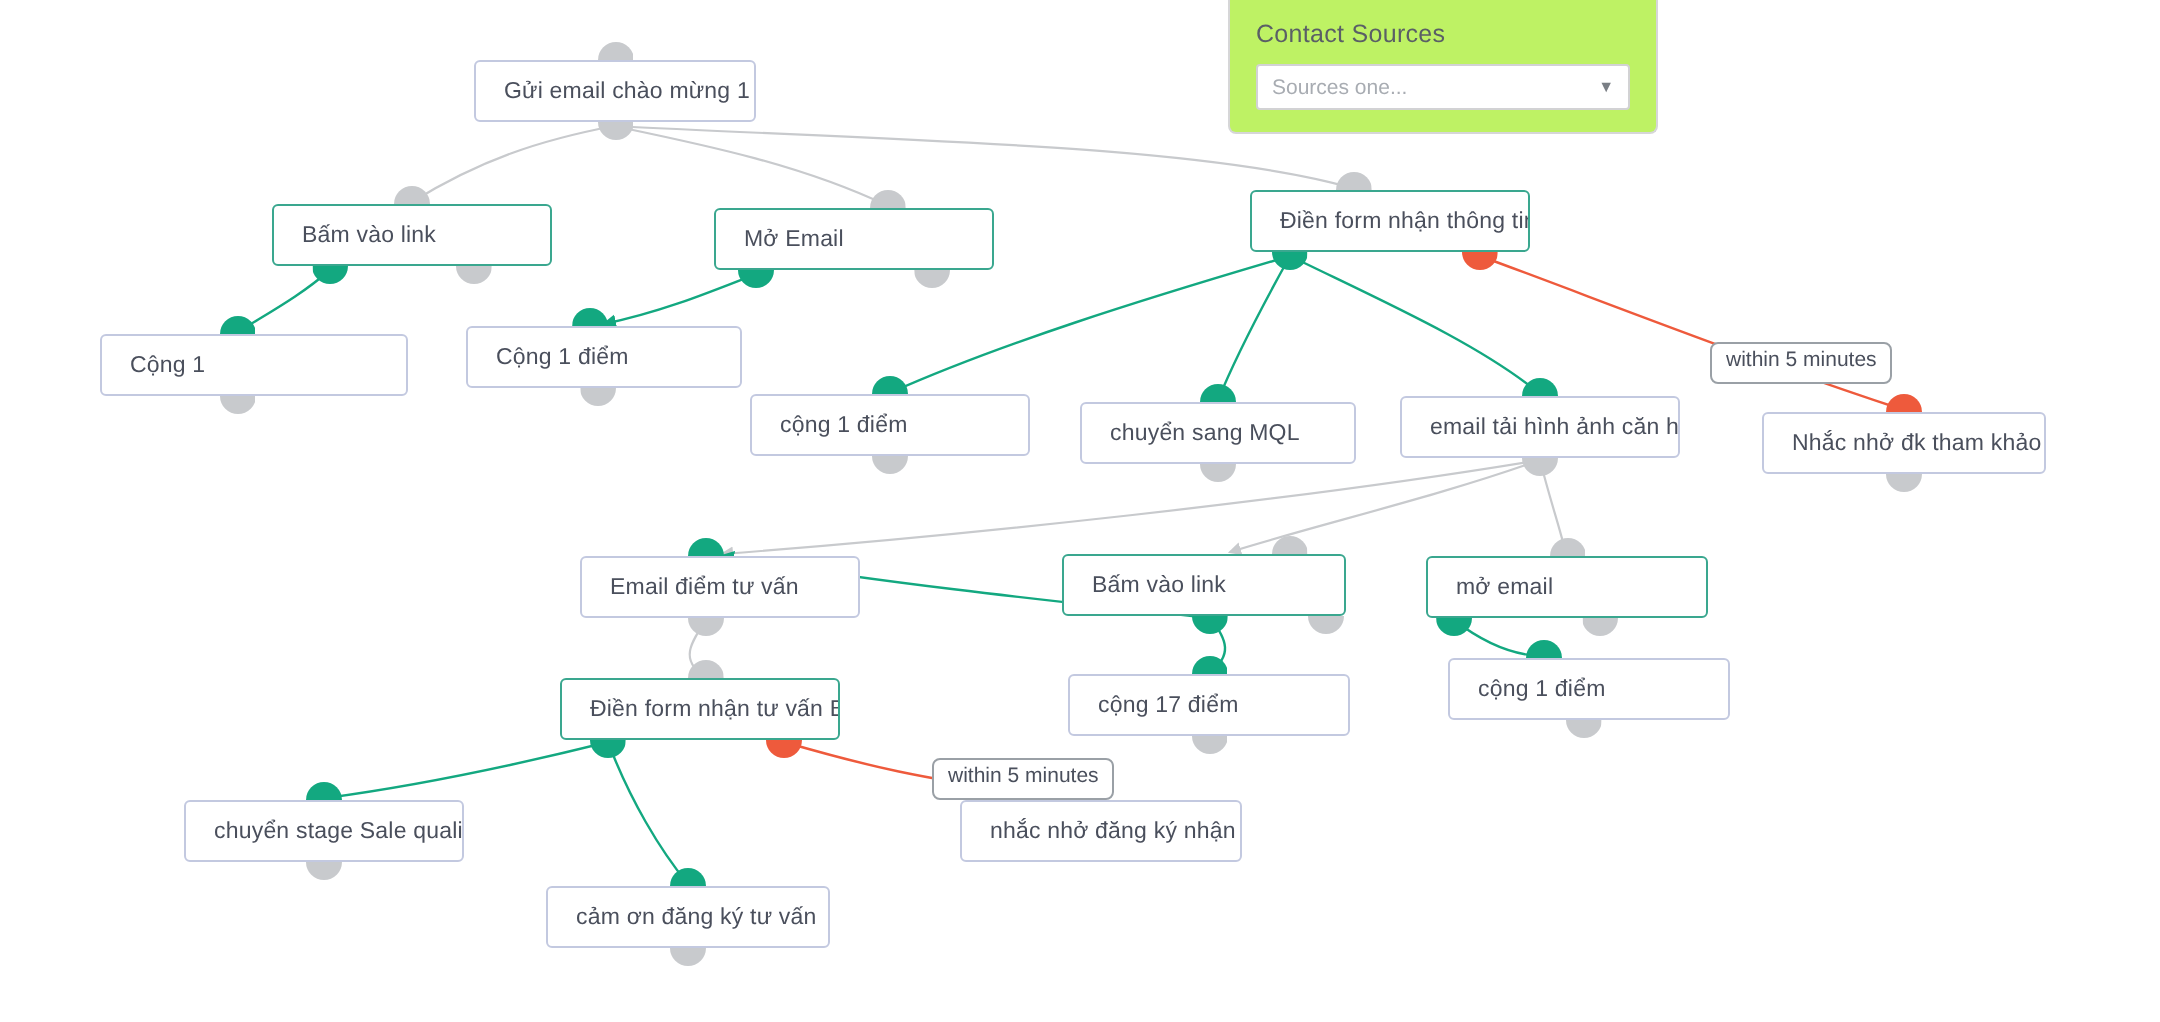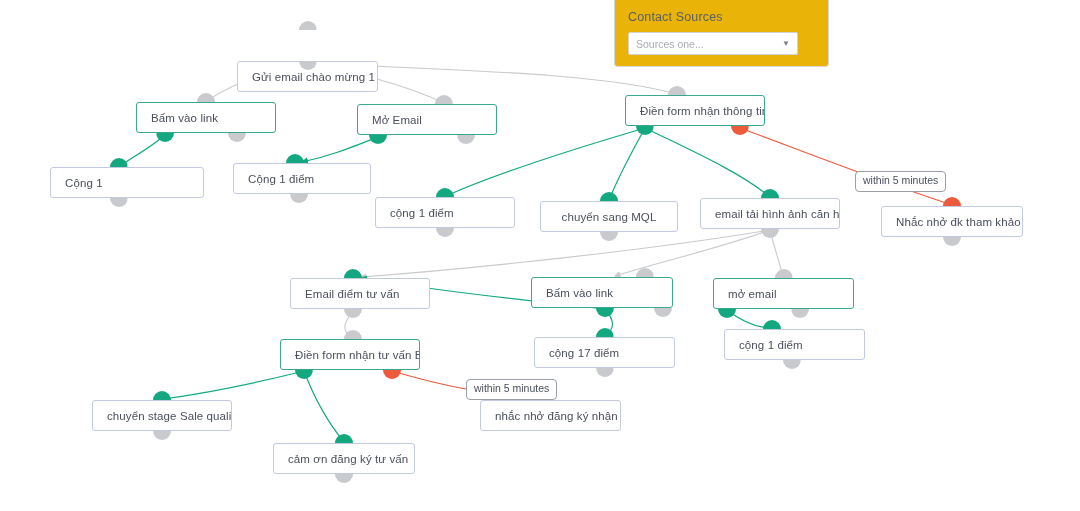--- a/index.html
+++ b/index.html
@@ -78,25 +78,25 @@
   }
 
   
   #contact-panel {
     position: absolute;
     left: 614px;
     top: 0px;
     width: 215px;
     height: 67px;
     box-sizing: border-box;
-    background: #eab308;
+    background: #bef264;
     border: 1px solid #d6d6d8;
     border-top: none;
     border-radius: 0 0 4px 4px;
-    padding: 10px 30px 0 13px;
+    padding: 10px 13px 0 13px;
   }
   #contact-panel .panel-title {
     font-size: 12.5px;
     color: #5a5f66;
     letter-spacing: 0.15px;
     margin-bottom: 8px;
   }
   #contact-select {
     box-sizing: border-box;
     width: 100%;
@@ -160,42 +160,42 @@
         <path d="M 605 309 C 520 300 430 290 361 278" fill="none" stroke="#13a880" stroke-width="1.2" marker-end="url(#ah-teal)"></path>
         <path d="M 605 309 C 614 320 616 328 605 336" fill="none" stroke="#13a880" stroke-width="1.2" marker-end="url(#ah-teal)"></path>
         <path d="M 727 310 C 740 320 755 328 772 328" fill="none" stroke="#13a880" stroke-width="1.2" marker-end="url(#ah-teal)"></path>
         <path d="M 304 371 C 260 382 215 392 163 399" fill="none" stroke="#13a880" stroke-width="1.2" marker-end="url(#ah-teal)"></path>
         <path d="M 304 371 C 315 400 330 425 344 442" fill="none" stroke="#13a880" stroke-width="1.2" marker-end="url(#ah-teal)"></path>
         <path d="M 392 371 C 430 382 460 390 533 399" fill="none" stroke="#ee5a3c" stroke-width="1.2" marker-end="url(#ah-orange)"></path>
       </g>
   </svg>
 
   <div id="nodes-root">
-      <div class="node" style="left: 237px; top: 30px; width: 141px; height: 31px; margin-top: 31px;">
+      <div class="node" style="left: 237px; top: 30px; width: 141px; height: 31px;">
         <span>Gửi email chào mừng 1</span>
       </div>
       <div class="node action" style="left: 136px; top: 102px; width: 140px; height: 31px;">
         <span>Bấm vào link</span>
       </div>
       <div class="node action" style="left: 357px; top: 104px; width: 140px; height: 31px;">
         <span>Mở Email</span>
       </div>
       <div class="node action" style="left: 625px; top: 95px; width: 140px; height: 31px;">
         <span>Điền form nhận thông tin ...</span>
       </div>
       <div class="node" style="left: 50px; top: 167px; width: 154px; height: 31px;">
         <span>Cộng 1</span>
       </div>
       <div class="node" style="left: 233px; top: 163px; width: 138px; height: 31px;">
         <span>Cộng 1 điểm</span>
       </div>
       <div class="node" style="left: 375px; top: 197px; width: 140px; height: 31px;">
         <span>cộng 1 điểm</span>
       </div>
-      <div class="node" style="left: 540px; top: 201px; width: 138px; height: 31px; justify-content: center;">
+      <div class="node" style="left: 540px; top: 201px; width: 138px; height: 31px;">
         <span>chuyển sang MQL</span>
       </div>
       <div class="node" style="left: 700px; top: 198px; width: 140px; height: 31px;">
         <span>email tải hình ảnh căn hộ</span>
       </div>
       <div class="node" style="left: 881px; top: 206px; width: 142px; height: 31px;">
         <span>Nhắc nhở đk tham khảo ...</span>
       </div>
       <div class="node" style="left: 290px; top: 278px; width: 140px; height: 31px;">
         <span>Email điểm tư vấn</span>

